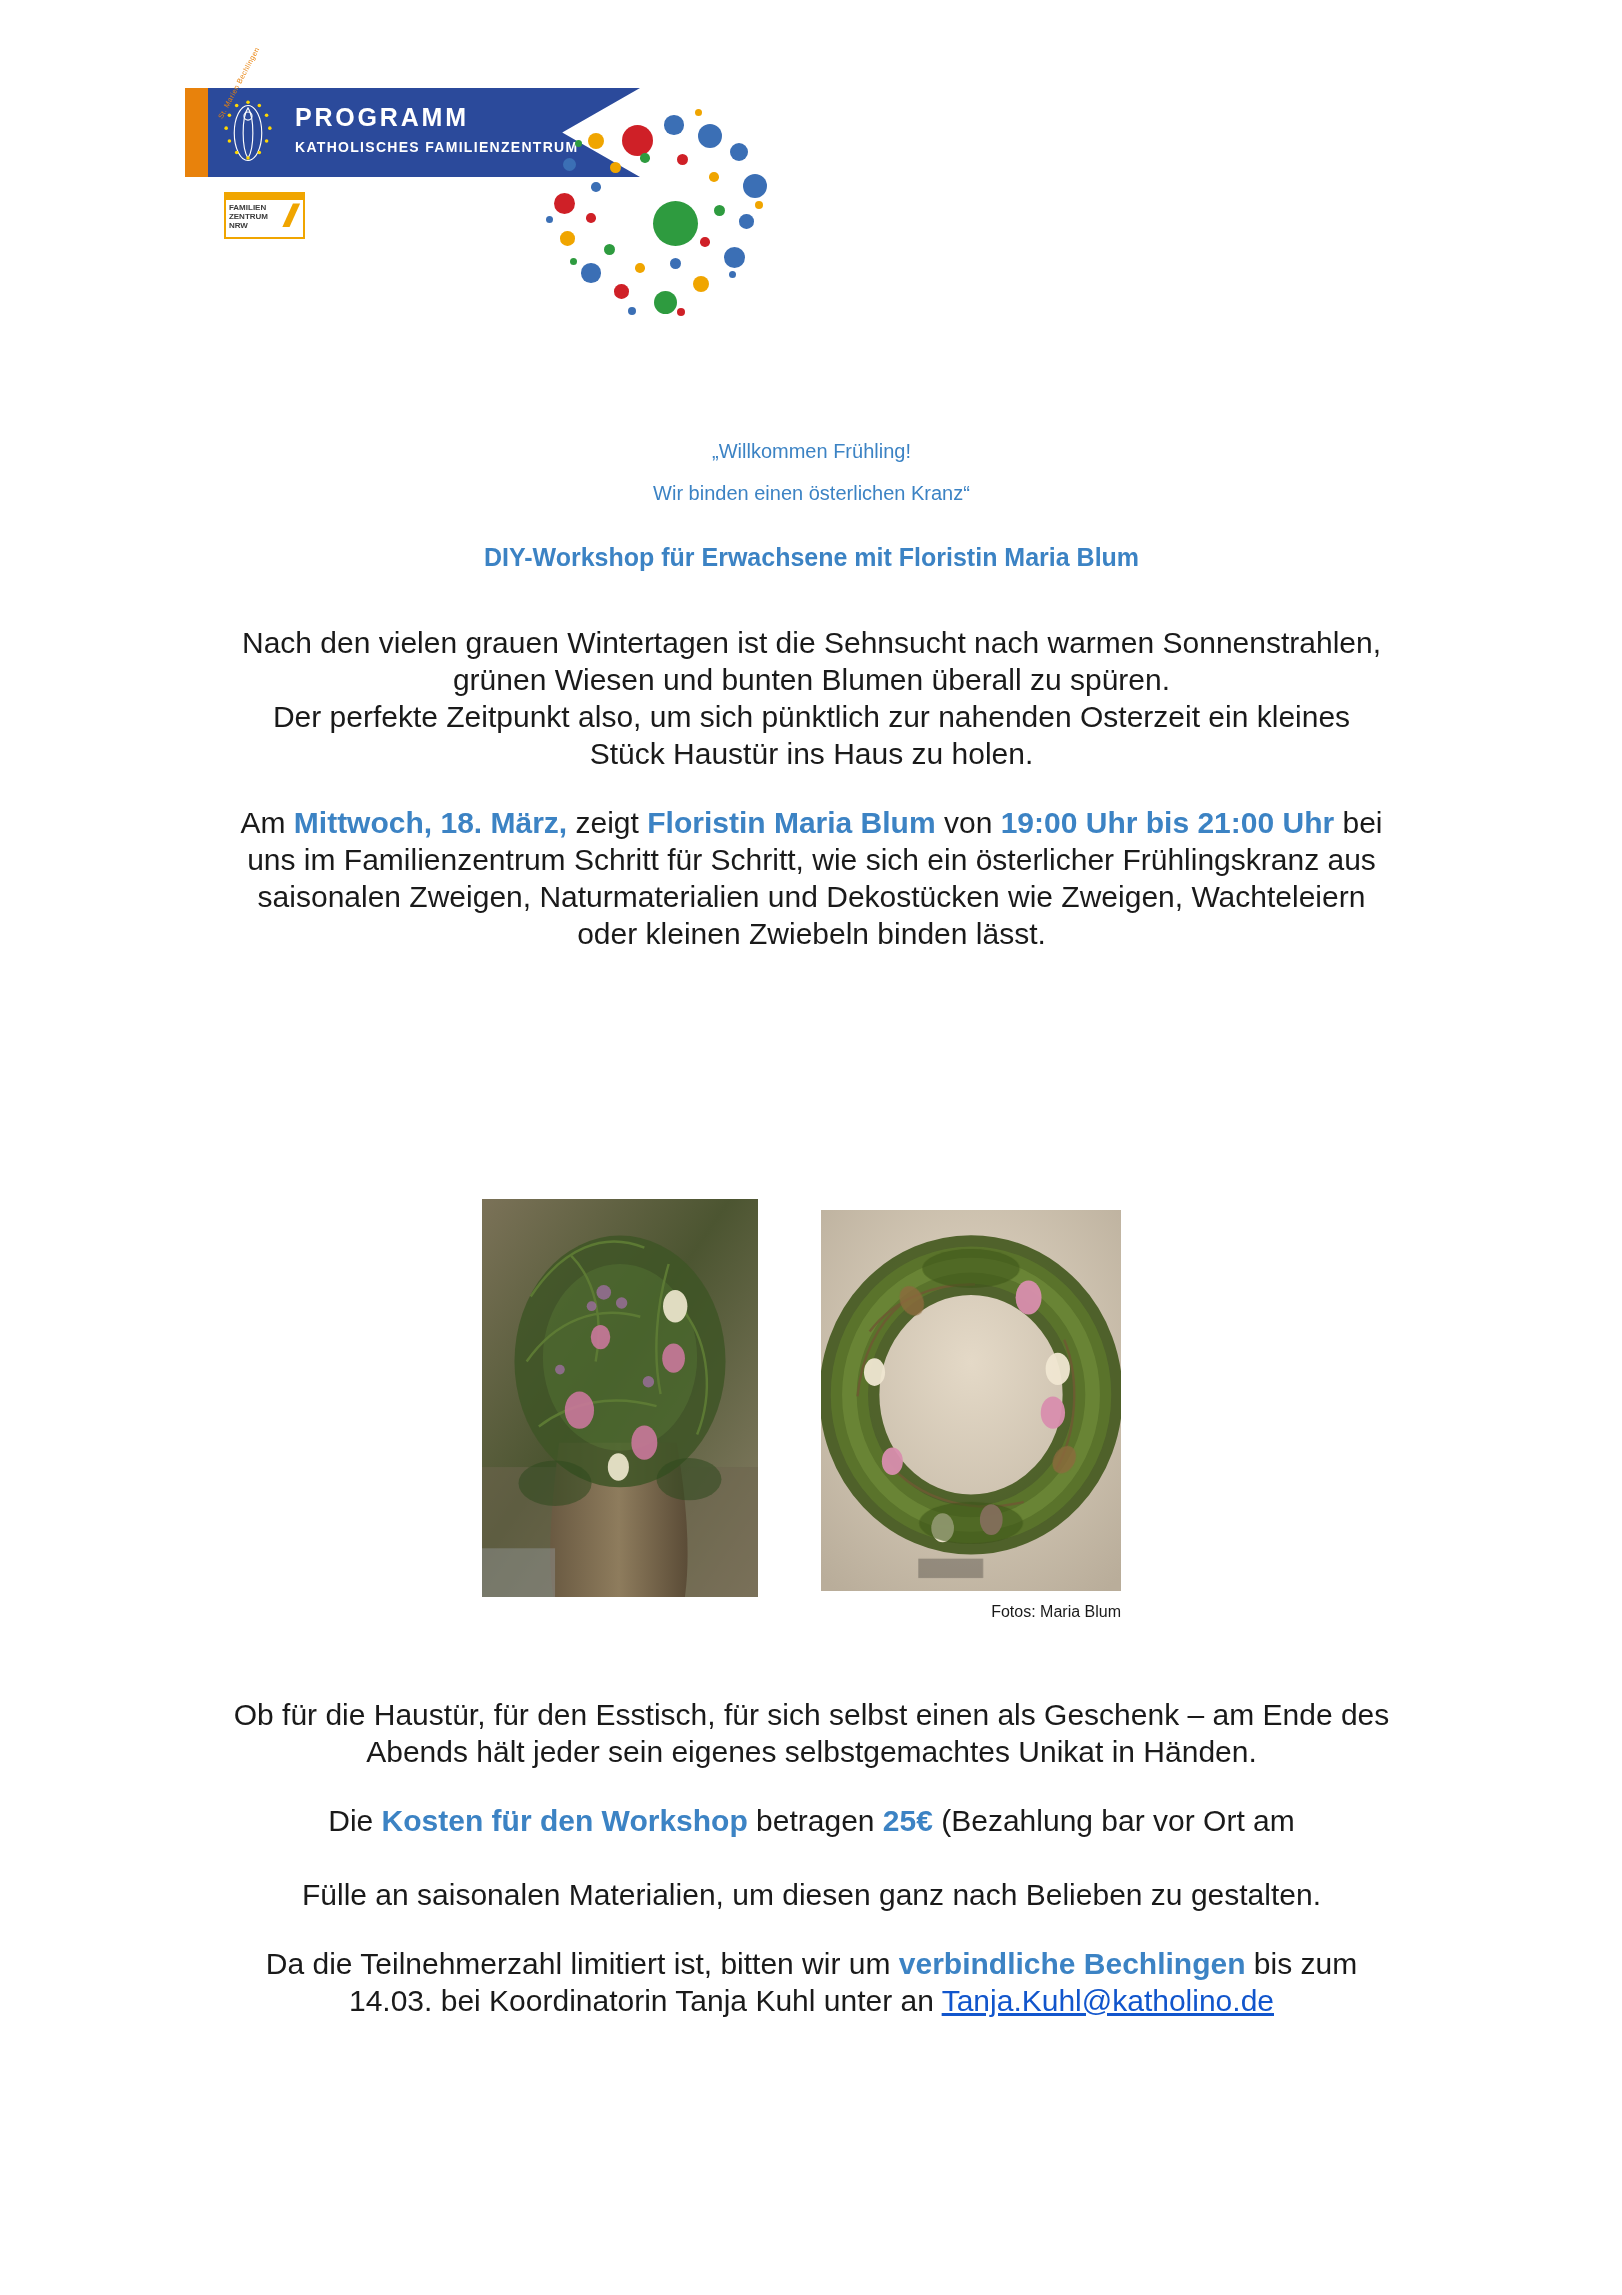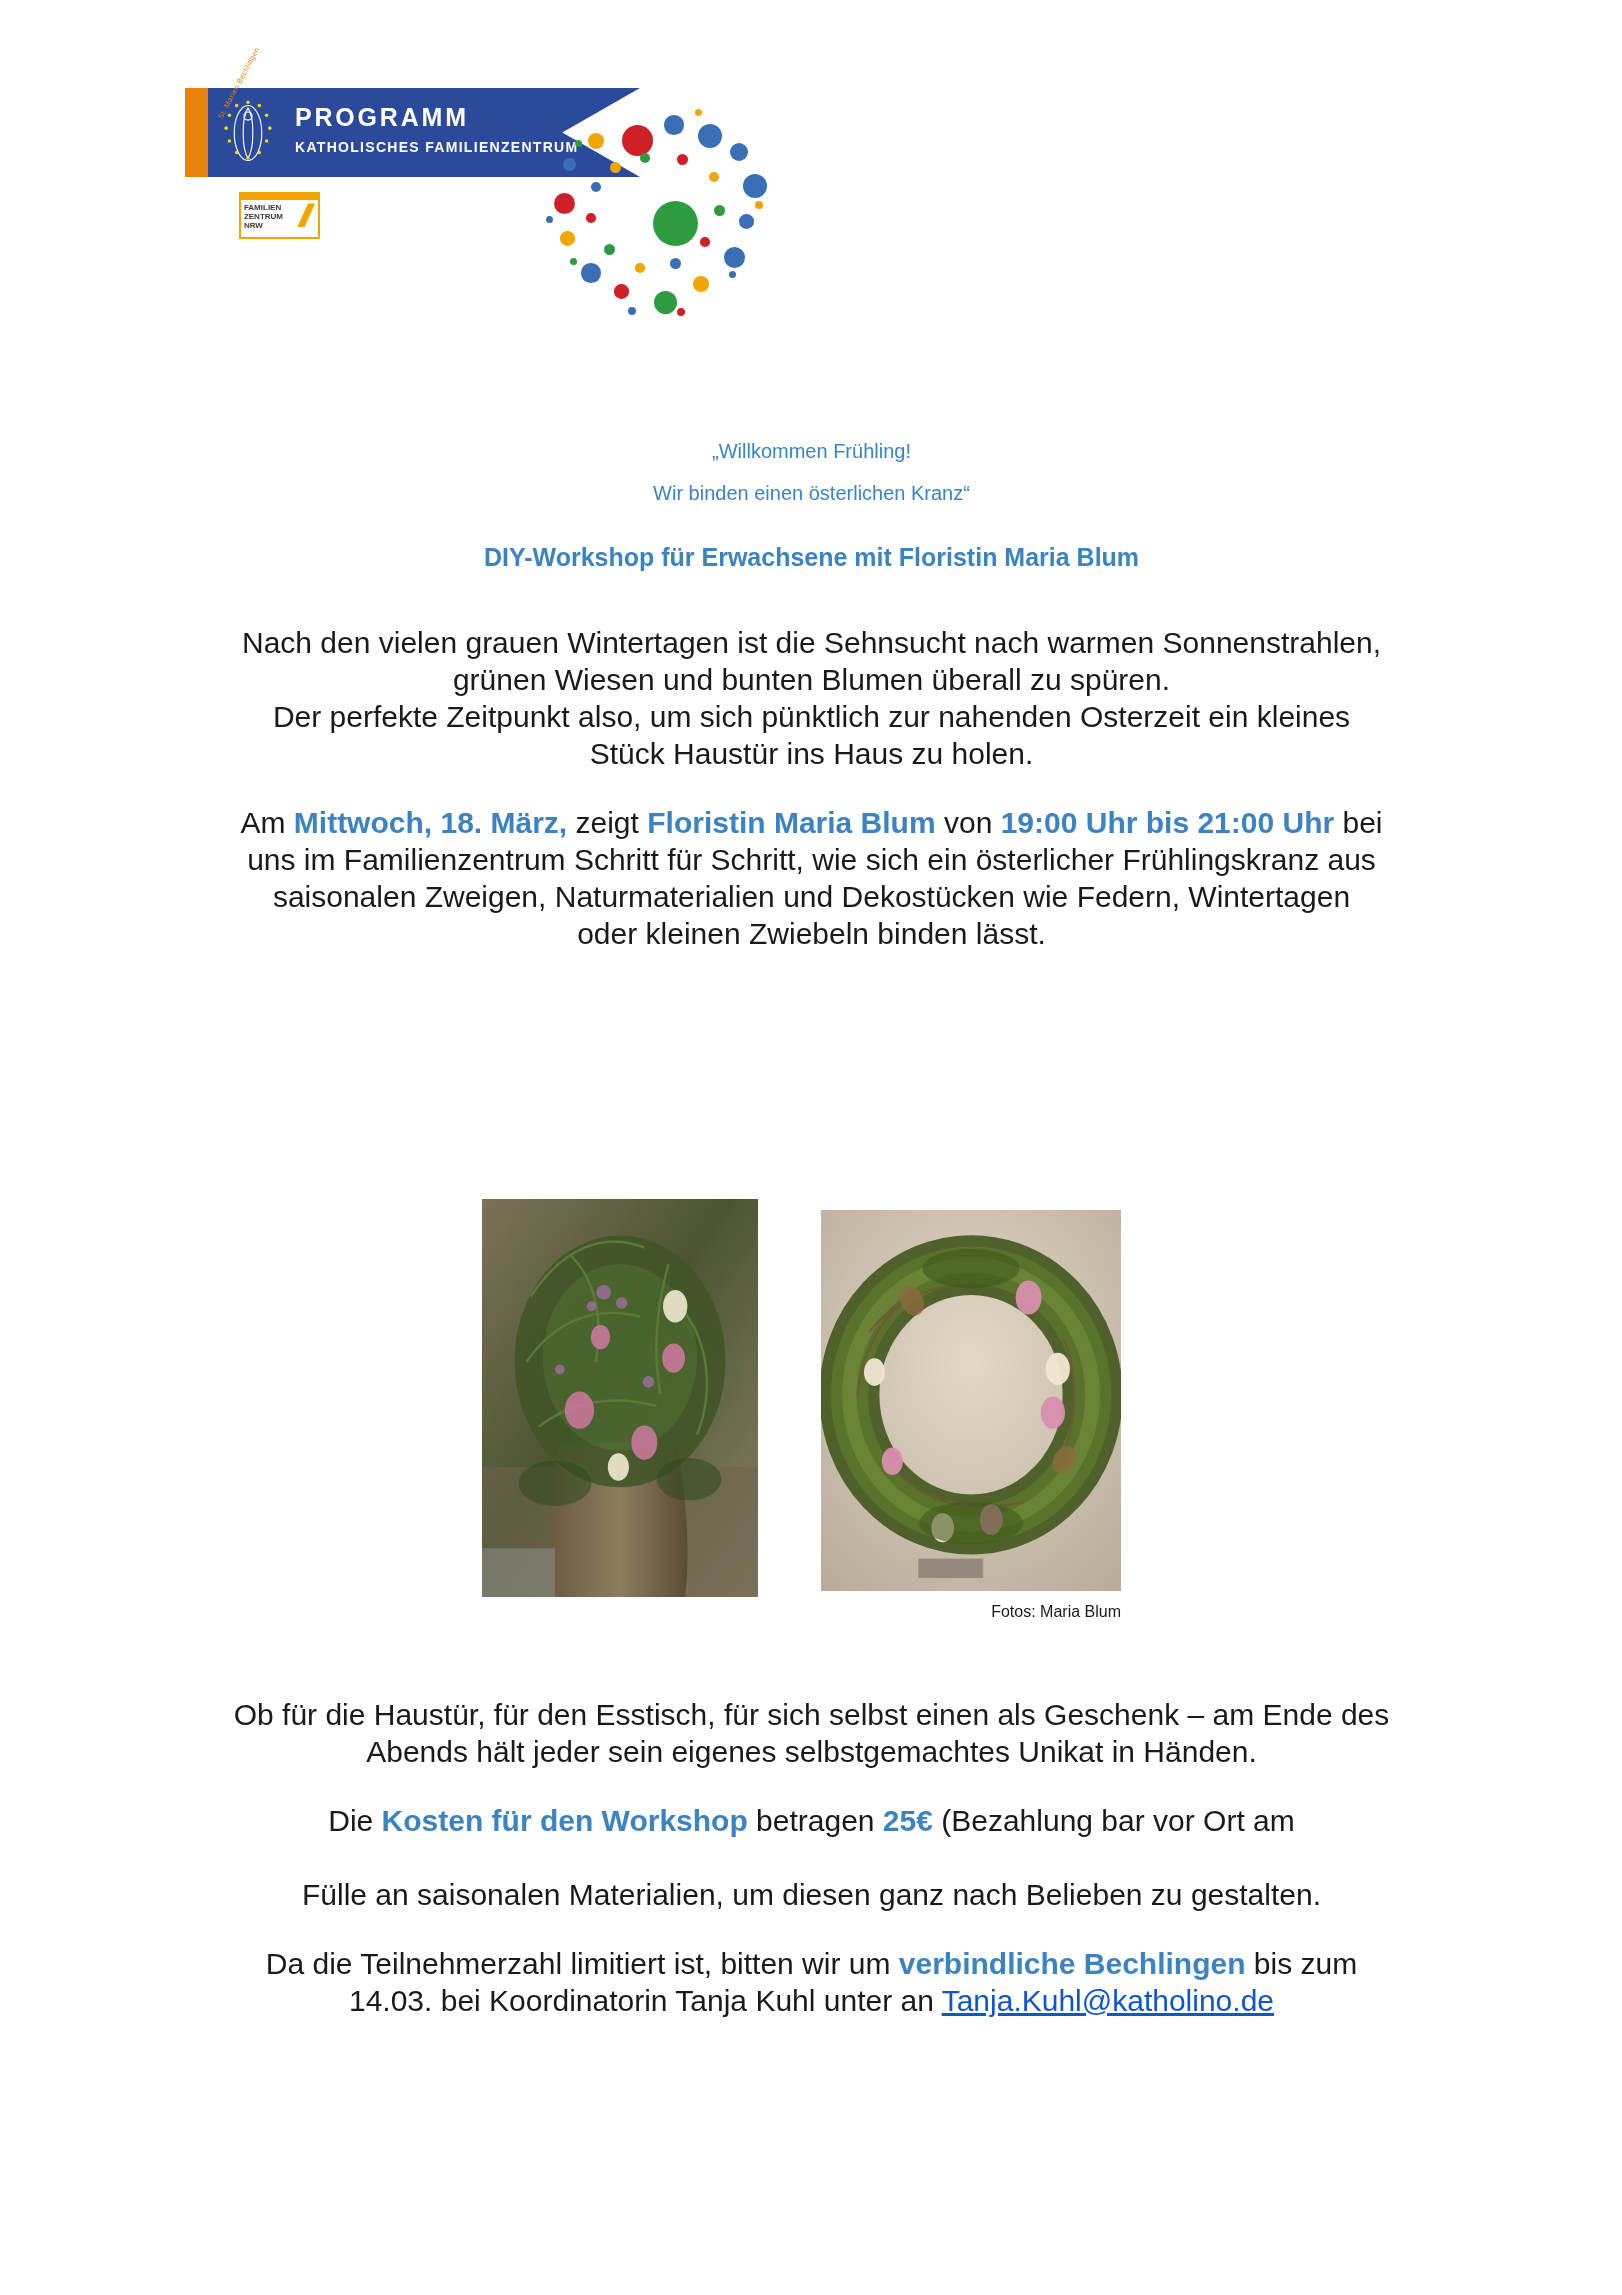--- a/index.html
+++ b/index.html
@@ -86,21 +86,21 @@
     font-size: 7.3px;
     color: #e8820c;
     transform: rotate(-62deg);
     transform-origin: left top;
     letter-spacing: 0.4px;
     white-space: nowrap;
   }
   .fz-logo {
     position: absolute;
     top: 104px;
-    left: 54px;
+    left: 39px;
     width: 81px;
     height: 55px;
   }
   .fz-logo .bar {
     position: absolute;
     top: 0; left: 0;
     width: 81px; height: 8px;
     background: #f0a500;
   }
   .fz-logo .box {
@@ -324,21 +324,21 @@
       <span>grünen Wiesen und bunten Blumen überall zu spüren.</span><br>
       <span>Der perfekte Zeitpunkt also, um sich pünktlich zur nahenden Osterzeit ein kleines</span><br>
       <span>Stück Haustür ins Haus zu holen.</span>
     </p>
 
     <div class="spacer-sm"></div>
 
     <p class="para">
       <span>Am </span><span class="hl">Mittwoch, 18. März,</span><span> zeigt </span><span class="hl">Floristin Maria Blum</span><span> von </span><span class="hl">19:00 Uhr bis 21:00 Uhr</span><span> bei</span><br>
       <span>uns im Familienzentrum Schritt für Schritt, wie sich ein österlicher Frühlingskranz aus</span><br>
-      <span>saisonalen Zweigen, Naturmaterialien und Dekostücken wie Federn, Wintertagen</span><br>
+      <span>saisonalen Zweigen, Naturmaterialien und Dekostücken wie Zweigen, Wachteleiern</span><br>
       <span>oder kleinen Zwiebeln binden lässt.</span>
     </p>
   </div>
 
   <div class="photos">
 
     <div class="photo photo-1">
       <svg viewBox="0 0 340 490" width="276" height="398" preserveAspectRatio="none">
         <defs>
           <linearGradient id="bg1" x1="0" y1="0" x2="1" y2="1">

